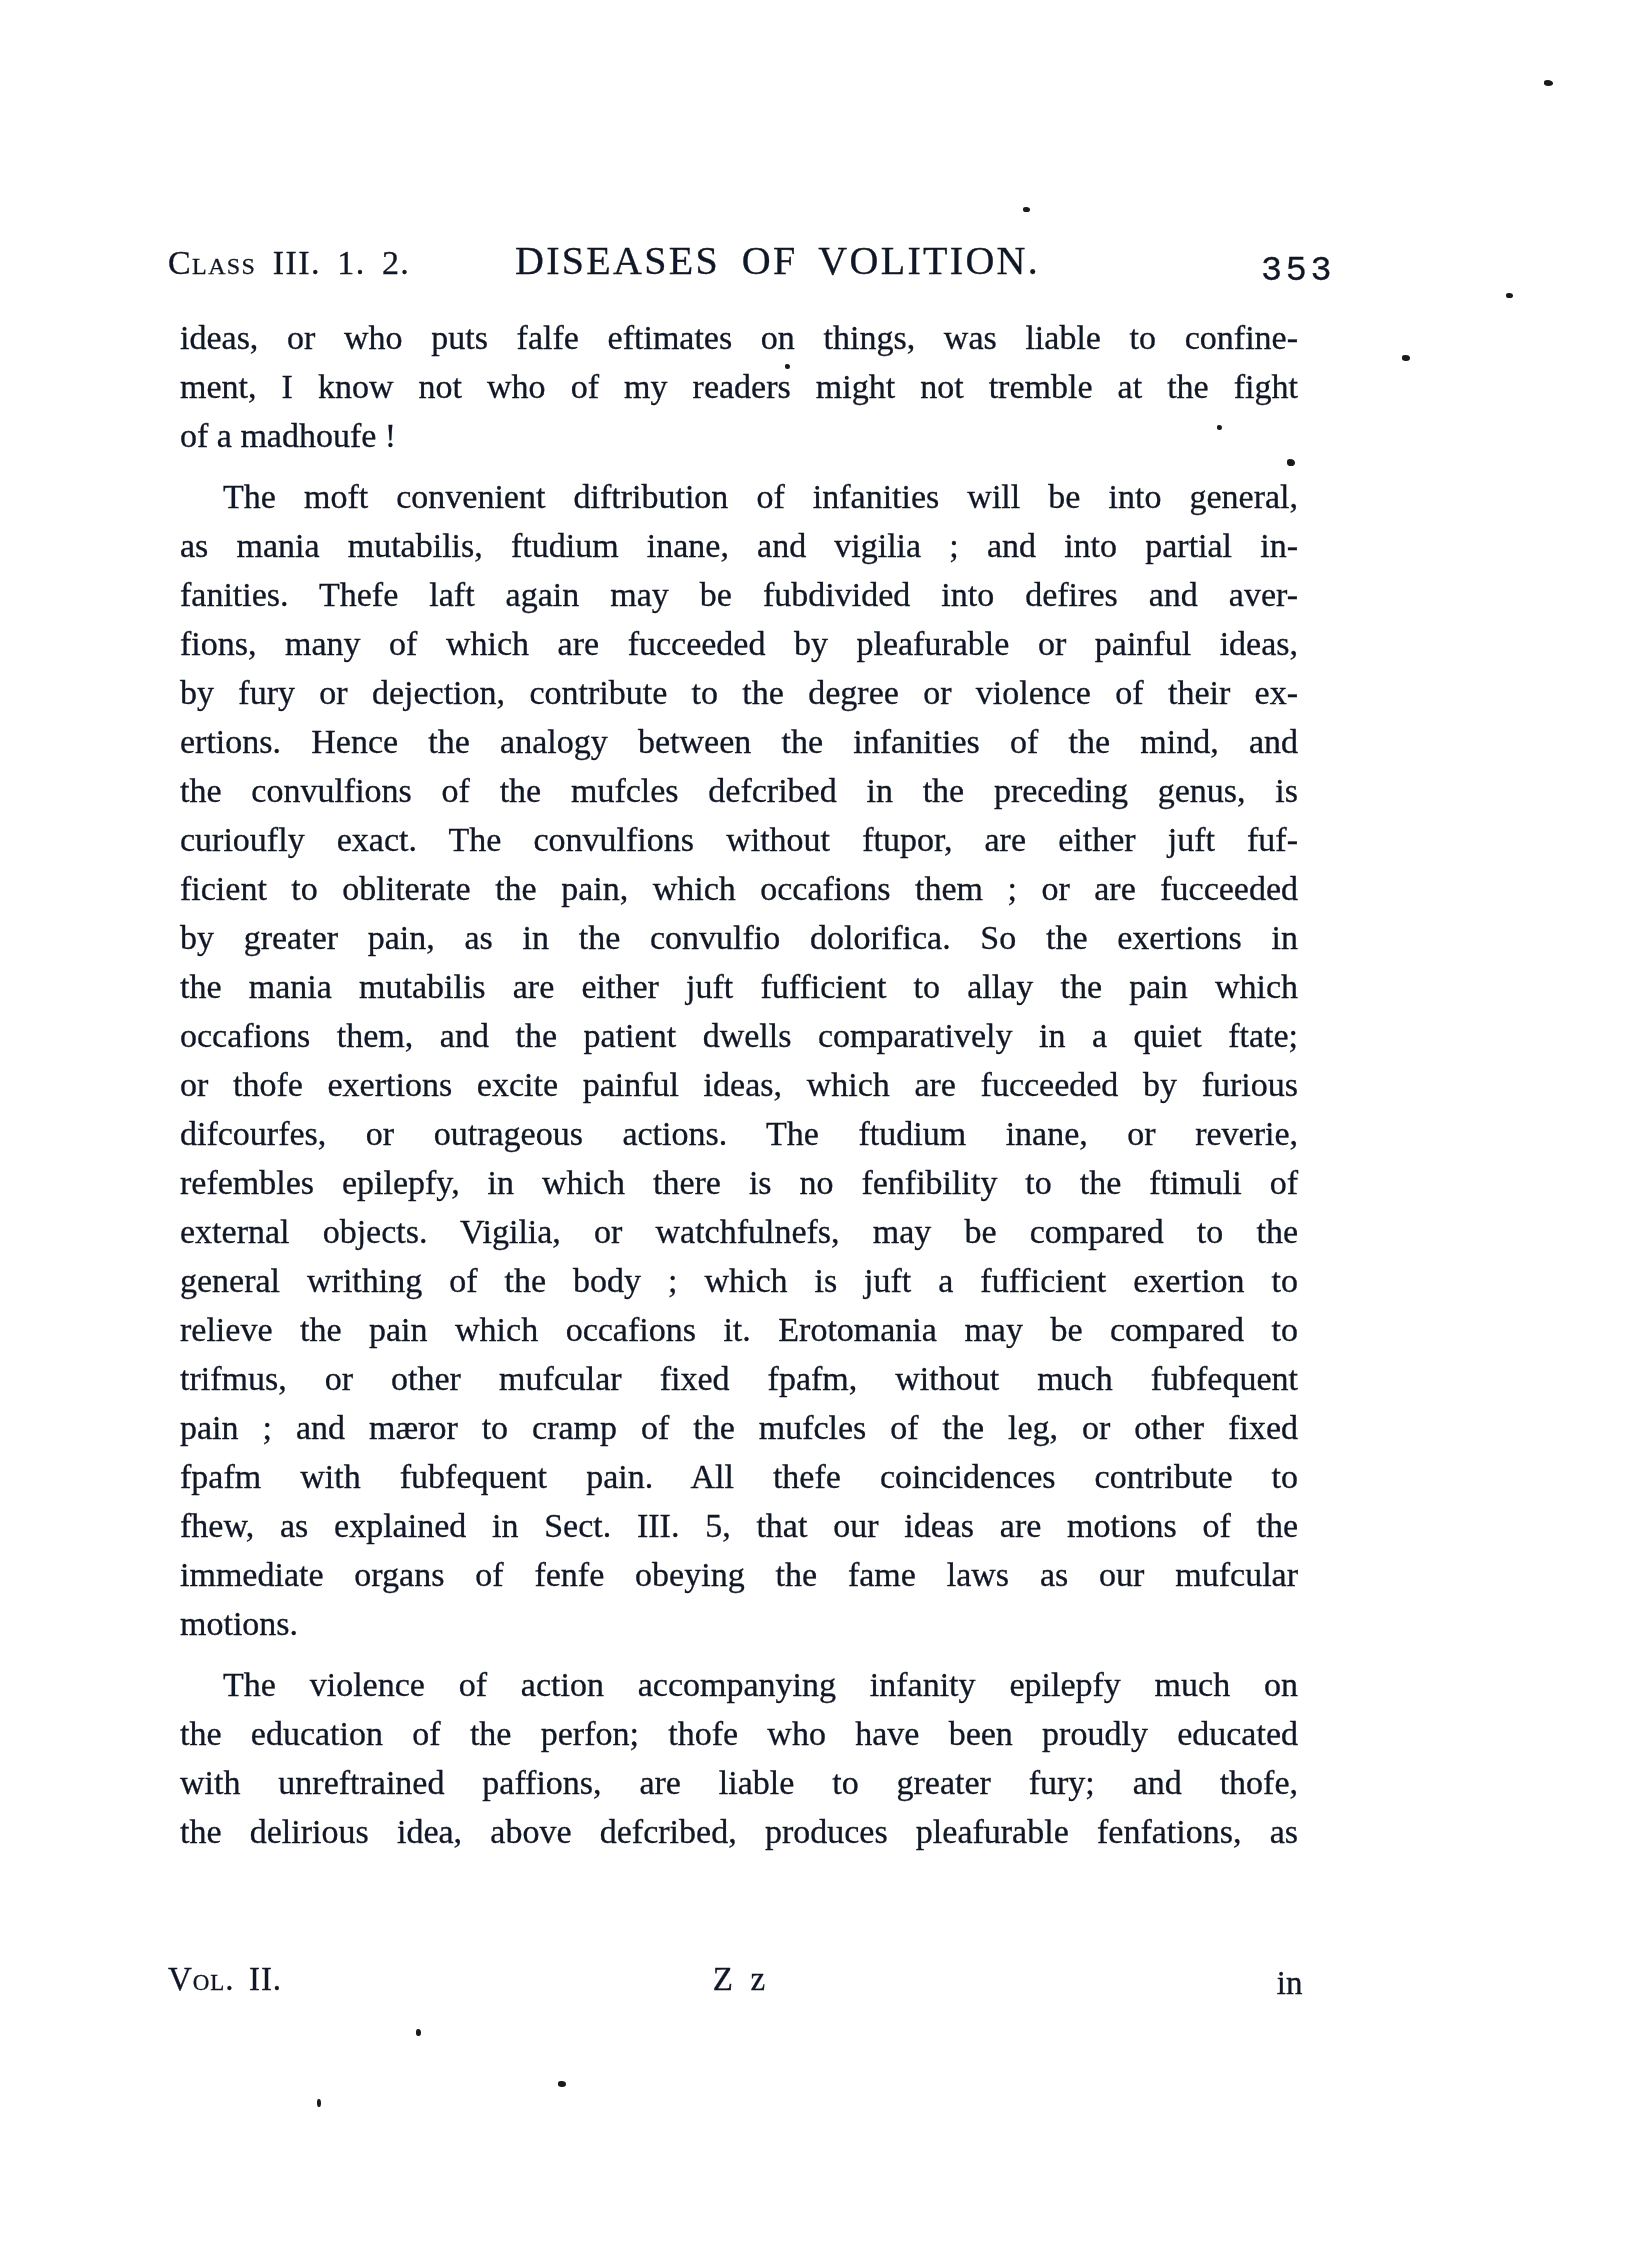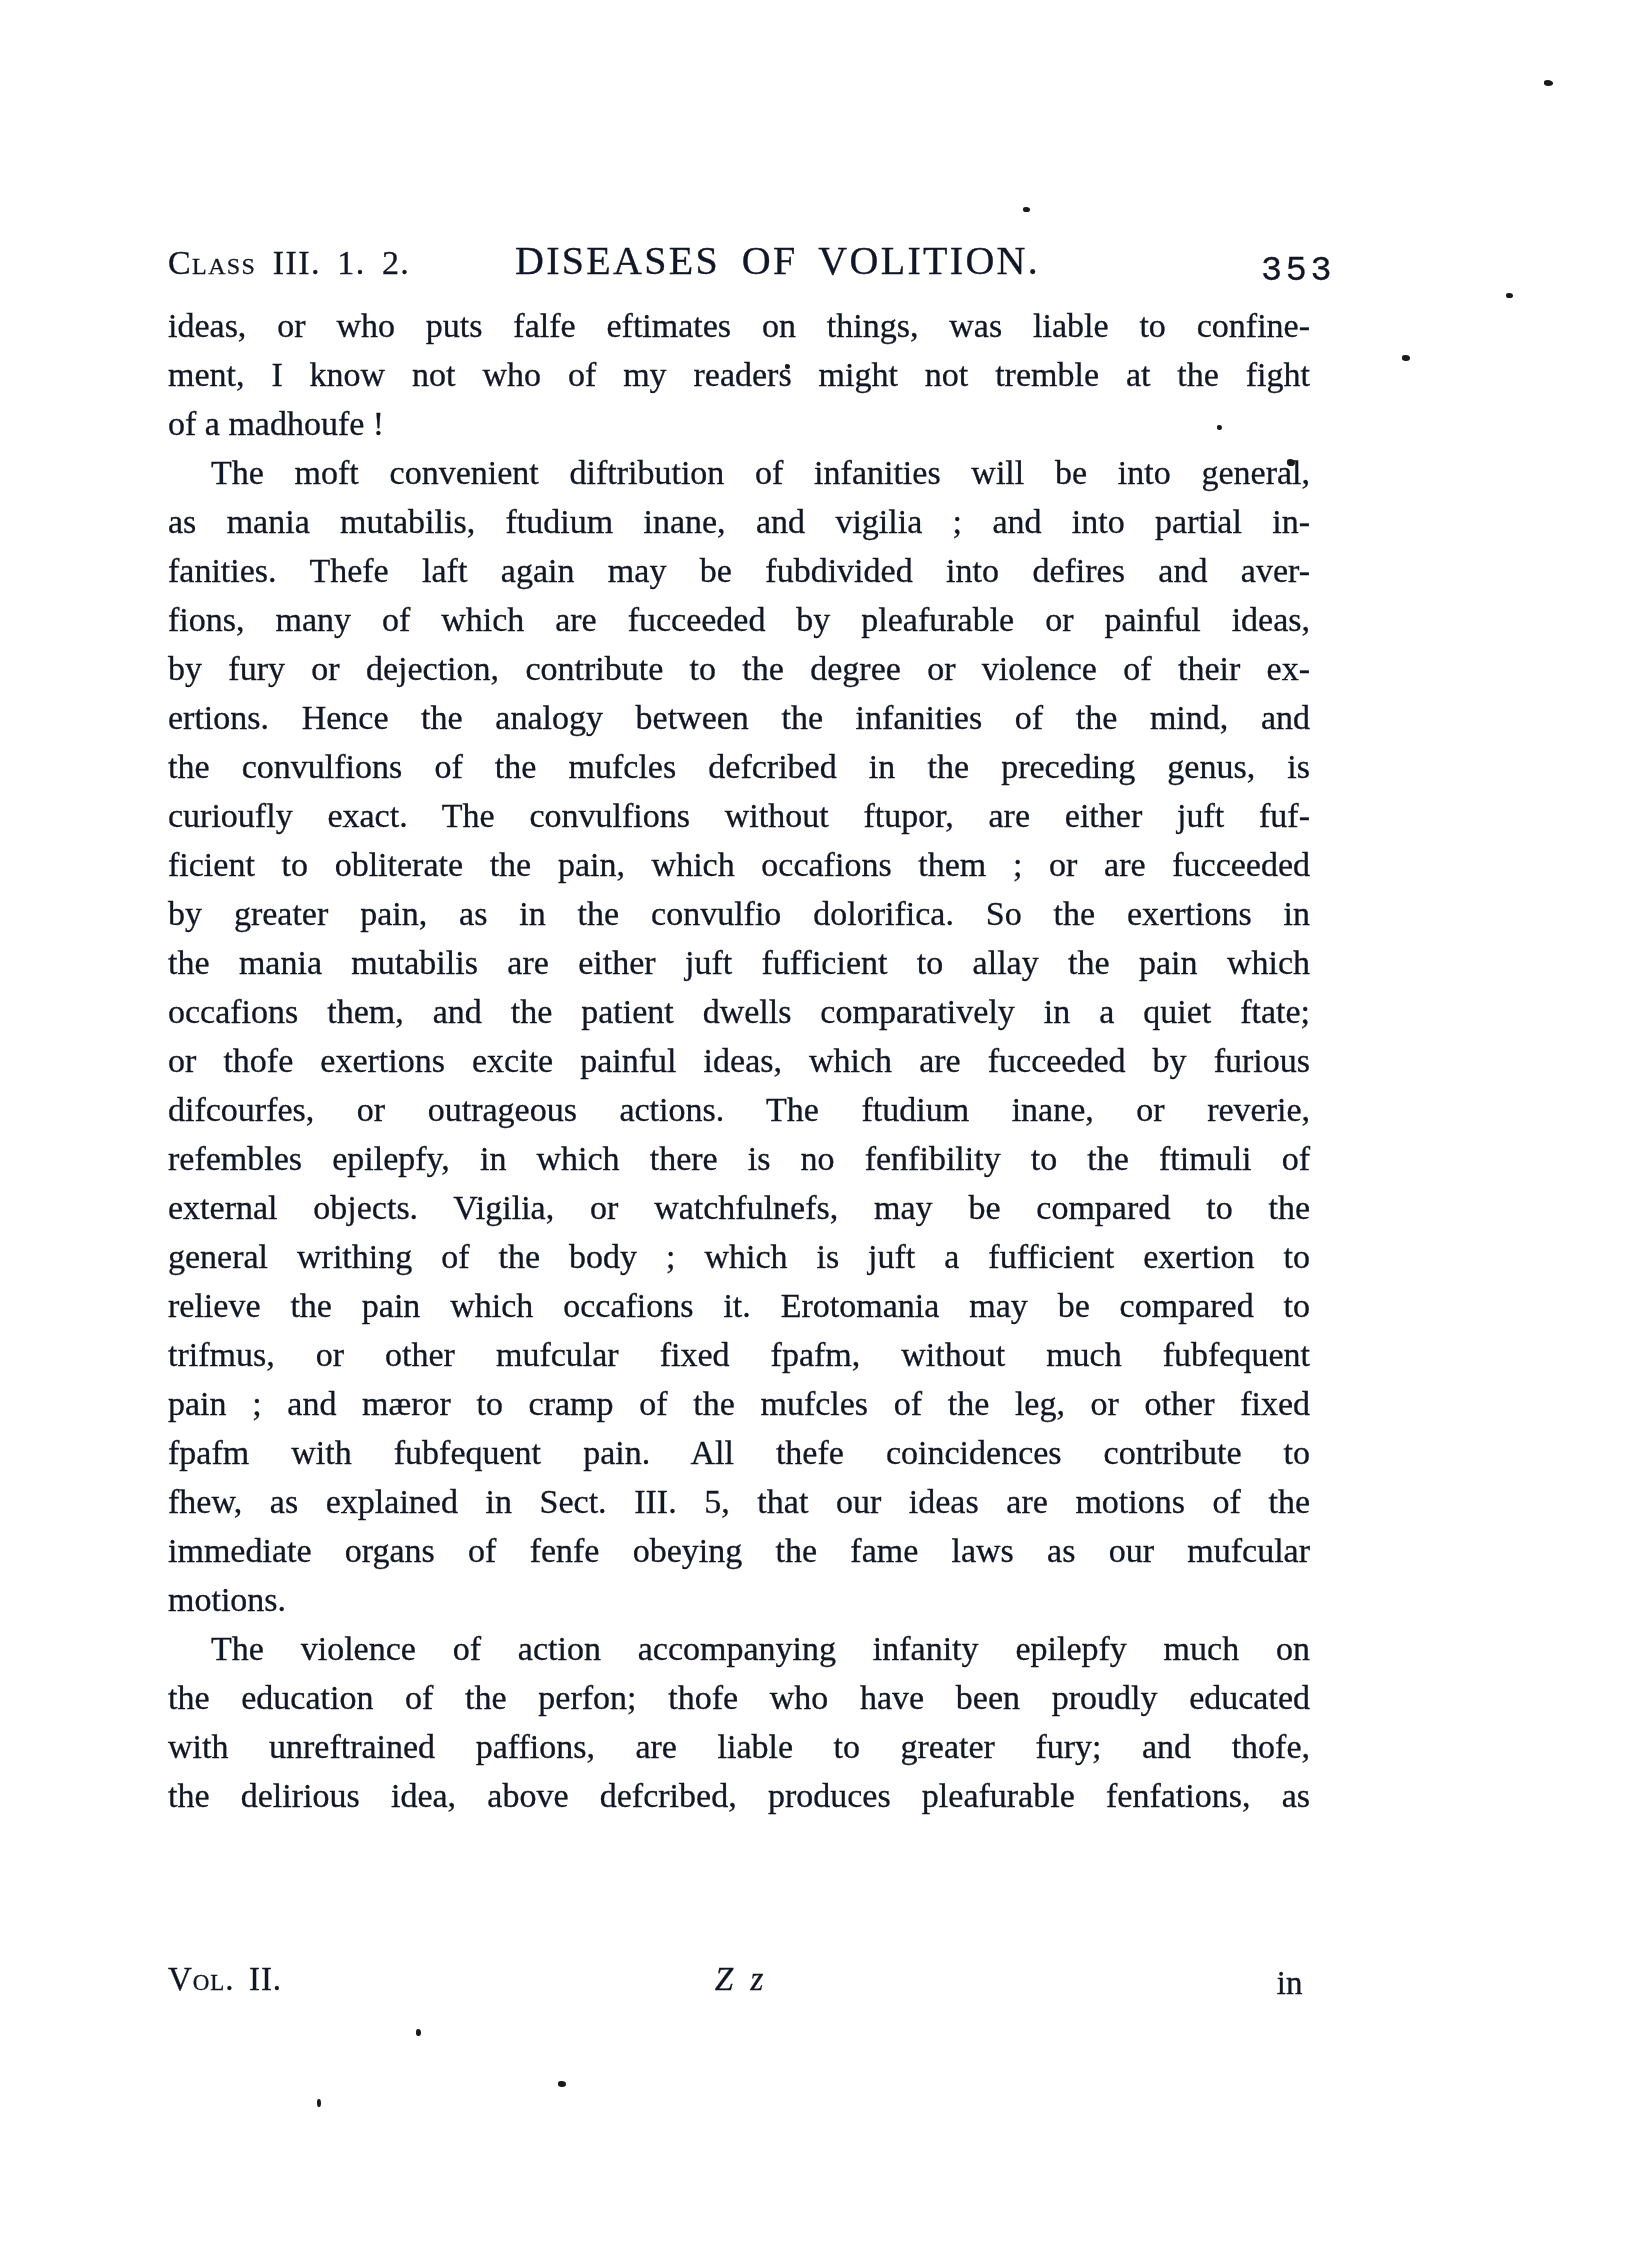--- a/index.html
+++ b/index.html
@@ -55,21 +55,21 @@
     font-family: Liberation Mono, monospace;
   }
   .text-block {
     position: absolute;
     top: 301px;
     left: 168px;
     width: 1142px;
     font-size: 34px;
     line-height: 49px;
   }
-  .paragraph { margin: 0; }
+  .paragraph { margin: 12px; }
   .line {
     text-align: justify;
     text-align-last: justify;
     white-space: nowrap;
     overflow: visible;
   }
   .line.flush { text-align-last: left; }
   .line.indent { text-indent: 43px; }
   .page-footer {
     position: absolute;
@@ -88,21 +88,20 @@
     letter-spacing: 0.9px;
     word-spacing: 5.6px;
   }
   .footer-signature {
     position: absolute;
     left: 0;
     width: 100%;
     top: 0;
     text-align: center;
     word-spacing: 9.3px;
-    font-style: italic;
   }
   .footer-catchword {
     position: absolute;
     right: 7.5px;
     top: 3.7px;
   }
   .speck {
     position: absolute;
     background: #1a1a1a;
     border-radius: 40% 60% 50% 50%;

